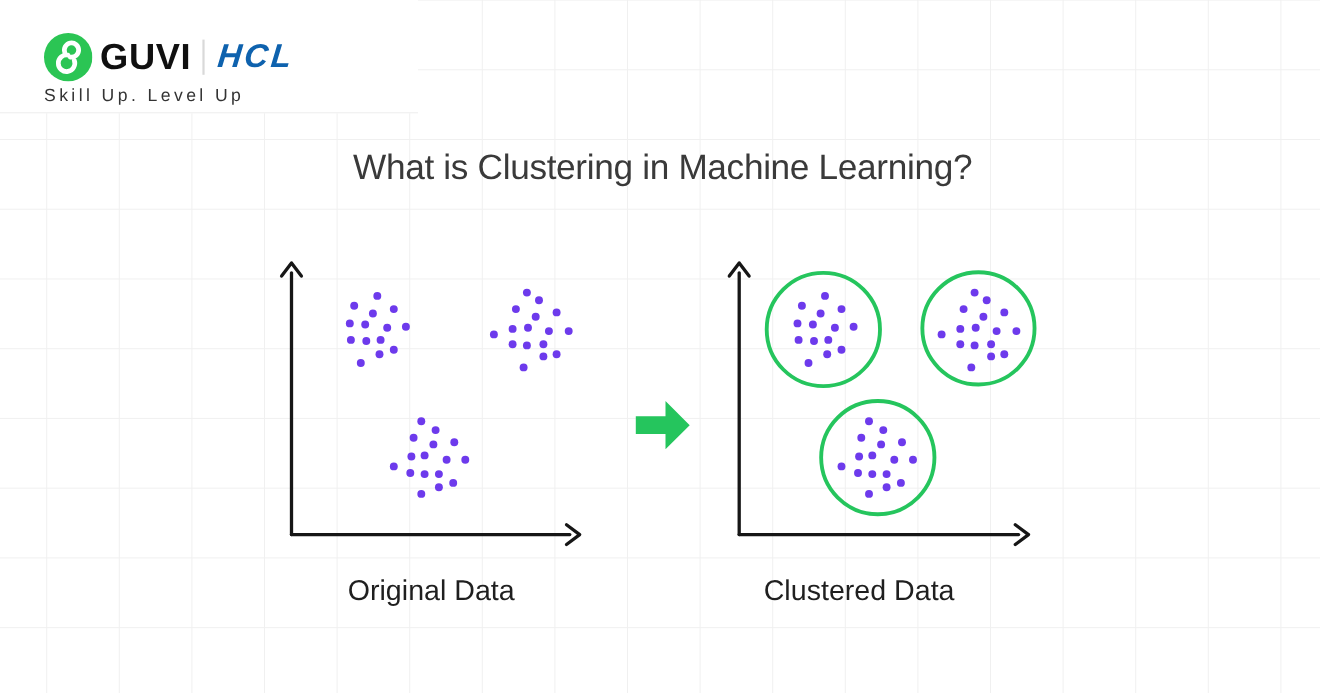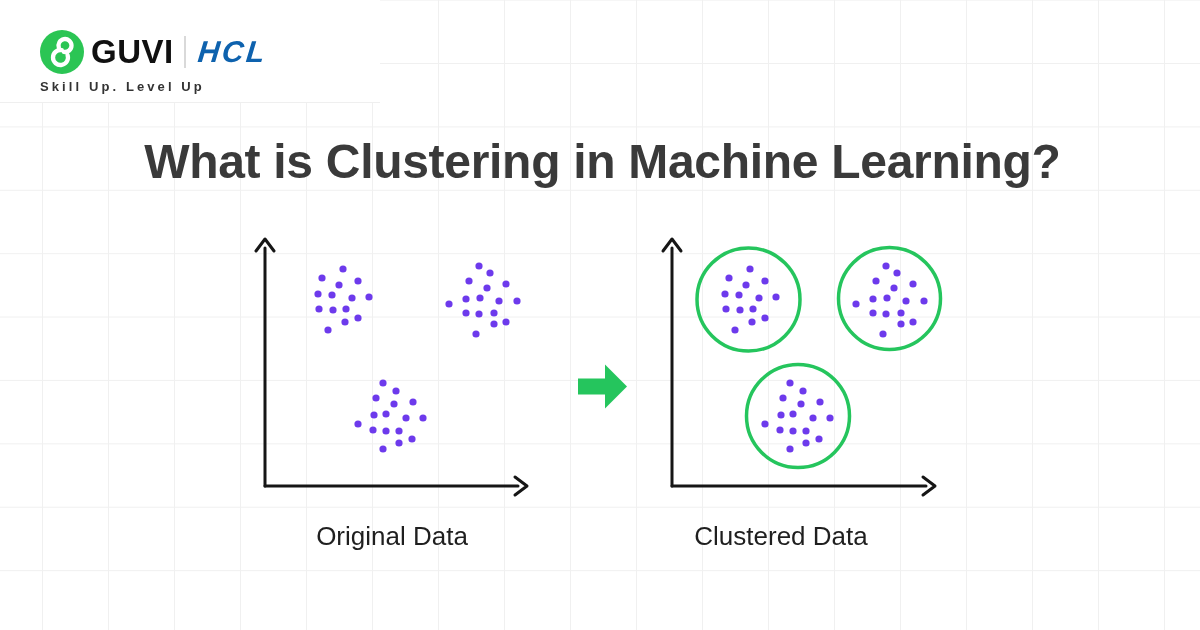--- a/index.html
+++ b/index.html
@@ -26,25 +26,25 @@
   .guvi-word {
     margin-left:7px; font-size:33px; font-weight:700; color:#101010;
     letter-spacing:0.5px; line-height:44px;
   }
   .logo-divider { width:2px; height:32px; background:#d9d9d9; margin:0 12px 0 10px; }
   .hcl-word {
     font-size:30px; font-weight:700; font-style:italic; color:#0E62AE;
     letter-spacing:2.5px; transform:skewX(-6deg); display:inline-block; line-height:44px;
   }
   .brand-tagline {
-    margin-top:3px; font-size:13px; font-weight:700; letter-spacing:3.1px; color:#333333;
+    margin-top:3px; font-size:16px; font-weight:400; letter-spacing:3.1px; color:#333333;
   }
   .page-title {
     position:absolute; left:50.2%; top:134px; transform:translateX(-50%);
-    white-space:nowrap; font-size:48px; font-weight:700; letter-spacing:-0.3px;
+    white-space:nowrap; font-size:32px; font-weight:400; letter-spacing:-0.3px;
     color:#3a3a3a;
     text-align:right;
   }
   #diagram { position:absolute; left:0; top:0; }
   .plot-label {
     position:absolute; top:521px; transform:translateX(-50%);
     font-size:26px; font-weight:500; color:#1f1f1f; white-space:nowrap;
   }
   .plot-label.left  { left:392px; }
   .plot-label.right { left:781px; }

